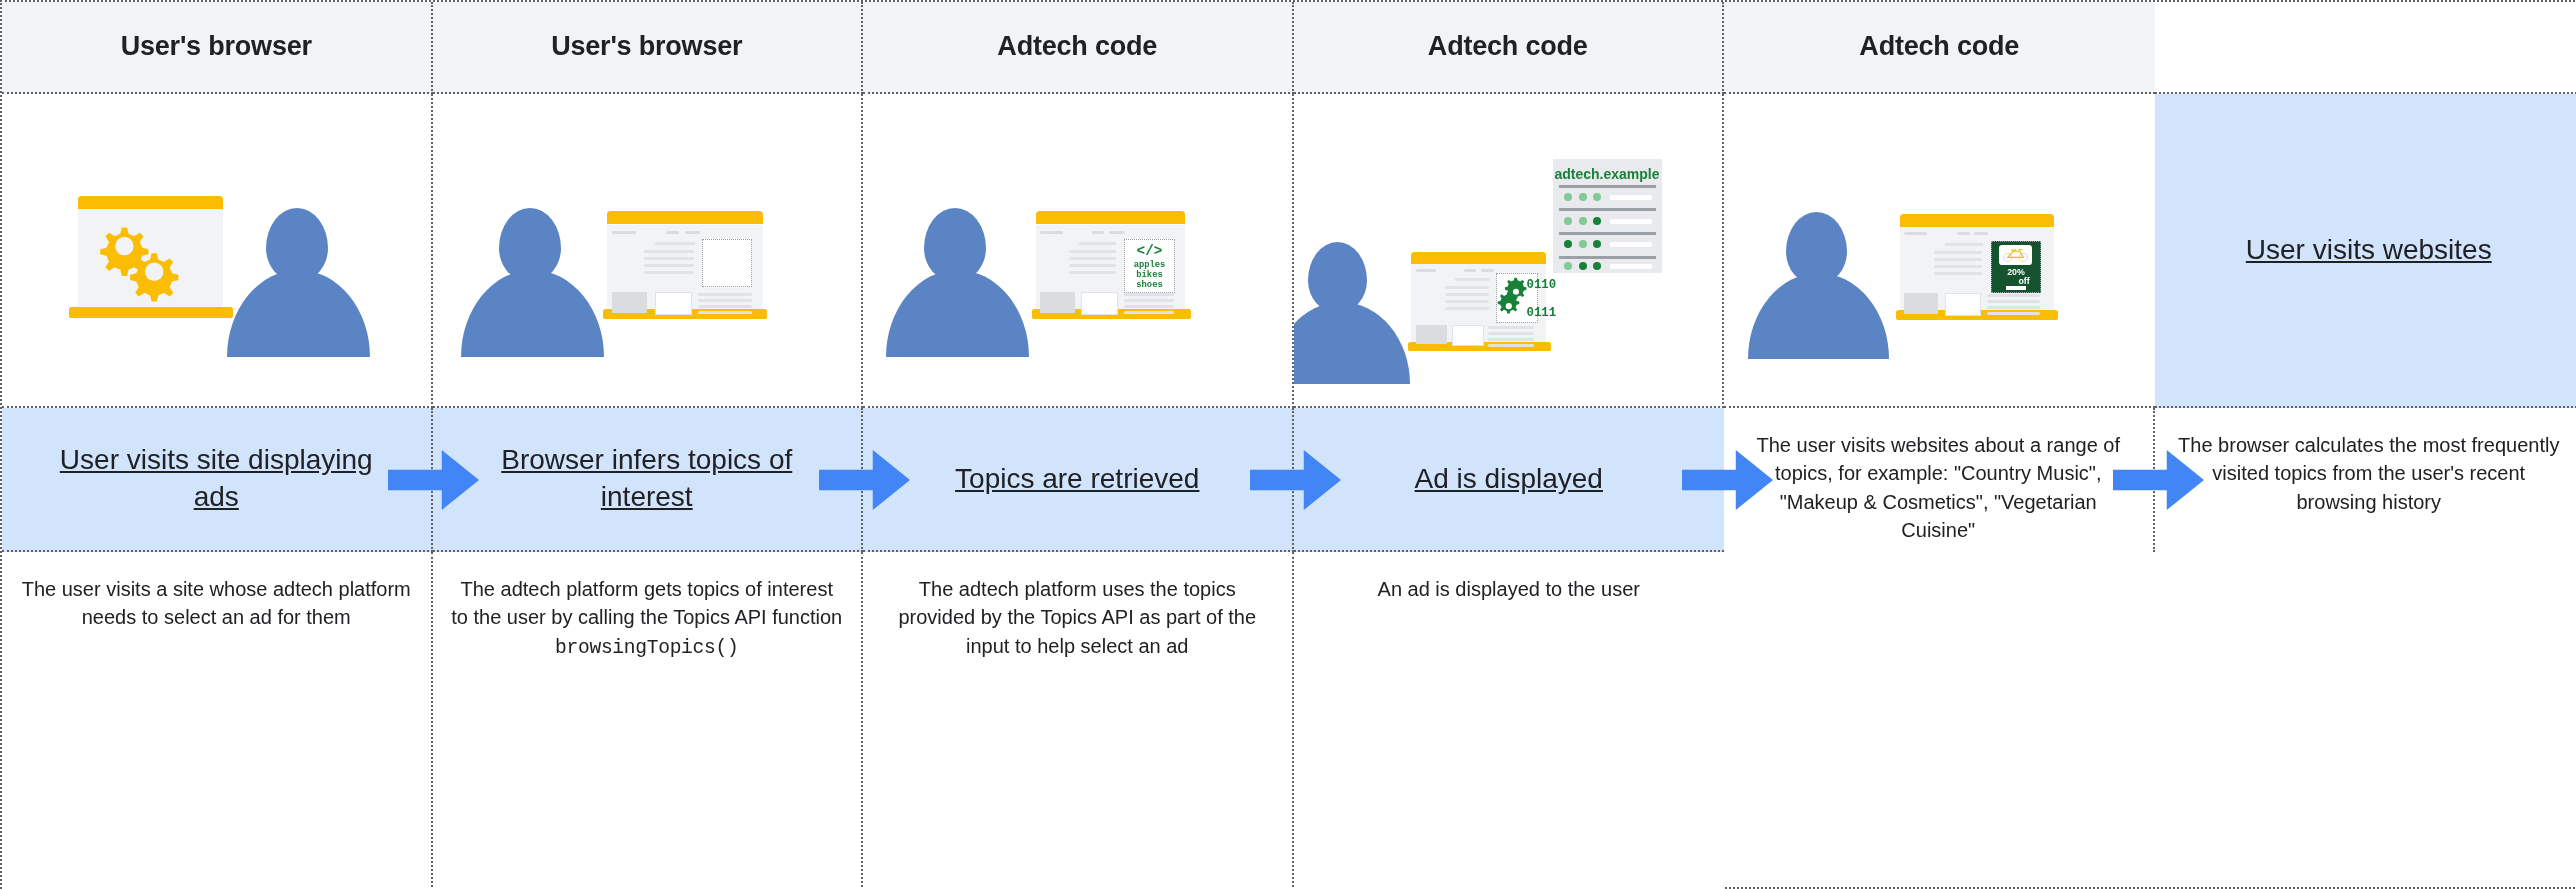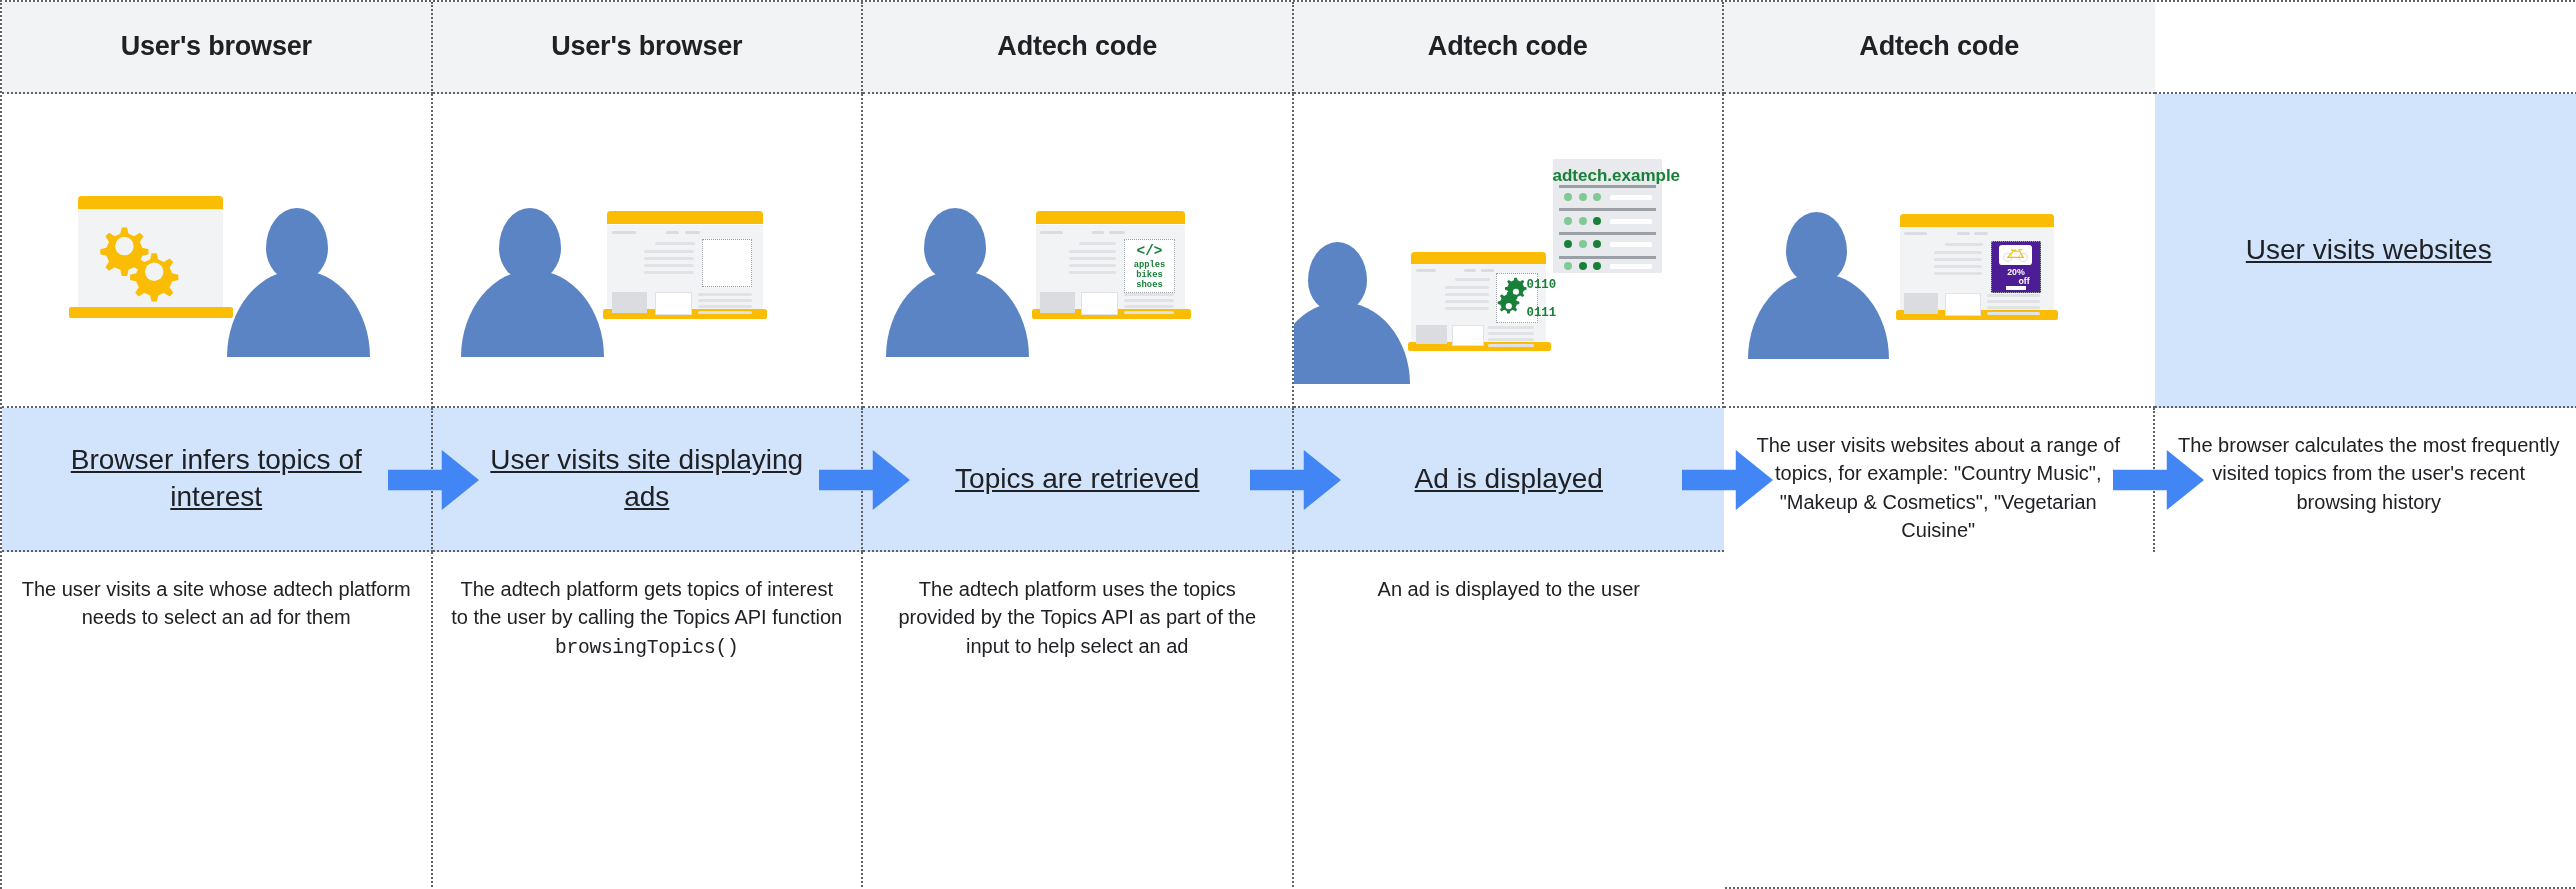--- a/index.html
+++ b/index.html
@@ -80,21 +80,21 @@
   .dotbox{position:absolute;background:#fff;border:1.5px dotted #9aa0a6;}
   .dot{position:absolute;border-radius:50%;}
   .star{position:absolute;color:#fbbc04;font-size:13.4px;line-height:1;}
   .avat{position:absolute;border:1.5px solid #bdc1c6;border-radius:50%;}
   .greenish{color:#188038;font-family:"Liberation Mono","DejaVu Sans Mono",monospace;font-weight:bold;}
   .panel{position:absolute;background:#e8eaed;}
   .panel-title{position:absolute;color:#188038;font-weight:bold;font-family:"Liberation Sans",sans-serif;}
   .panel-rule{position:absolute;background:#9aa0a6;}
   .panel-txt{position:absolute;background:#fff;border-radius:1.5px;}
   .mug{position:absolute;}
-  .adcard{position:absolute;background:#4c1d95;border:1.5px dotted #9aa0a6;text-decoration:underline;}
+  .adcard{position:absolute;background:#14532d;border:1.5px dotted #9aa0a6;text-decoration:underline;}
   .adtxt{position:absolute;color:#fff;font-weight:bold;text-align:center;}
 </style>
 </head>
 <body>
 
 <div class="diagram">
 
   <div class="cell hdr">
       <span>User's browser</span>
     </div>
@@ -296,21 +296,21 @@
         <div class="greenish" style="position:absolute;left:233px;top:212px;font-size:12.4px;z-index:4;">0111</div>
         <div class="blk" style="left:122px;top:231px;width:31px;height:18.5px;"></div>
         <div class="box" style="left:158px;top:231px;width:30px;height:18.5px;"></div>
         <div class="bar-l" style="left:194px;top:232px;width:46px;height:2.6px;"></div>
         <div class="bar-l" style="left:194px;top:238px;width:46px;height:2.6px;"></div>
         <div class="bar-l" style="left:194px;top:244px;width:46px;height:2.6px;"></div>
         <div class="bar-l" style="left:194px;top:250px;width:46px;height:2.6px;"></div>
       </div>
 
       <div class="panel" style="left:259px;top:65px;width:109px;height:114px;z-index:6;">
-        <div class="panel-title" style="left:0;top:7.2px;width:109px;text-align:center;font-size:17px;">adtech.example</div>
+        <div class="panel-title" style="left:0;top:7.2px;width:109px;text-align:center;font-size:14px;">adtech.example</div>
         <div class="panel-rule" style="left:6.2px;top:26px;width:97px;height:3.1px;"></div>
         <div class="dot" style="left:11.3px;top:34px;width:8.2px;height:8.2px;background:#81c995;"></div>
         <div class="dot" style="left:26px;top:34px;width:8.2px;height:8.2px;background:#81c995;"></div>
         <div class="dot" style="left:40px;top:34px;width:8.2px;height:8.2px;background:#81c995;"></div>
         <div class="panel-txt" style="left:57px;top:36px;width:42px;height:4.6px;"></div>
         <div class="panel-rule" style="left:6.2px;top:49px;width:97px;height:3.1px;"></div>
         <div class="dot" style="left:11.3px;top:58px;width:8.2px;height:8.2px;background:#81c995;"></div>
         <div class="dot" style="left:26px;top:58px;width:8.2px;height:8.2px;background:#81c995;"></div>
         <div class="dot" style="left:40px;top:58px;width:8.2px;height:8.2px;background:#188038;"></div>
         <div class="panel-txt" style="left:57px;top:60px;width:42px;height:4.6px;"></div>
@@ -366,24 +366,24 @@
         <div class="bar-l" style="left:263px;top:212px;width:53px;height:2.6px;"></div>
         <div class="bar-l" style="left:263px;top:218px;width:53px;height:2.6px;"></div>
       </div>
     </div>
   </div>
 
   <div class="cell step">
       <span class="step-text">User visits websites</span>
     </div>
   <div class="cell step">
+      <span class="step-text">User visits site displaying ads</span>
+    </div>
+  <div class="cell step">
       <span class="step-text">Browser infers topics of interest</span>
-    </div>
-  <div class="cell step">
-      <span class="step-text">User visits site displaying ads</span>
     </div>
   <div class="cell step">
       <span class="step-text">Topics are retrieved</span>
     </div>
   <div class="cell step last">
       <span class="step-text">Ad is displayed</span>
     </div>
 
   <div class="cell desc">
       <span class="desc-text">The user visits websites about a range of topics, for example: "Country Music", "Makeup &amp; Cosmetics", "Vegetarian Cuisine"</span>

